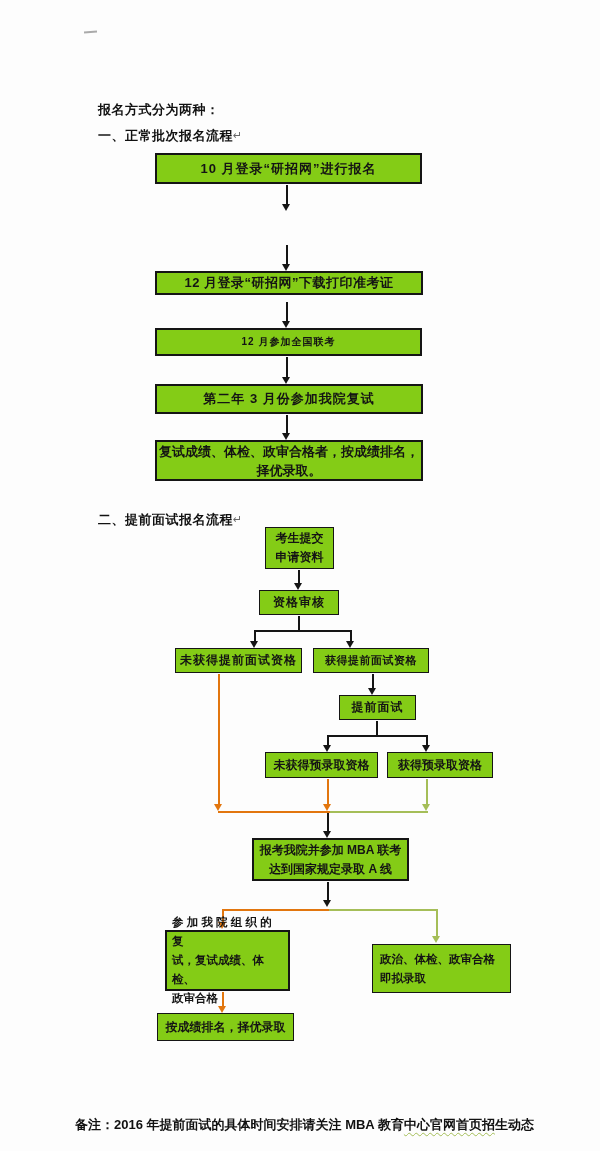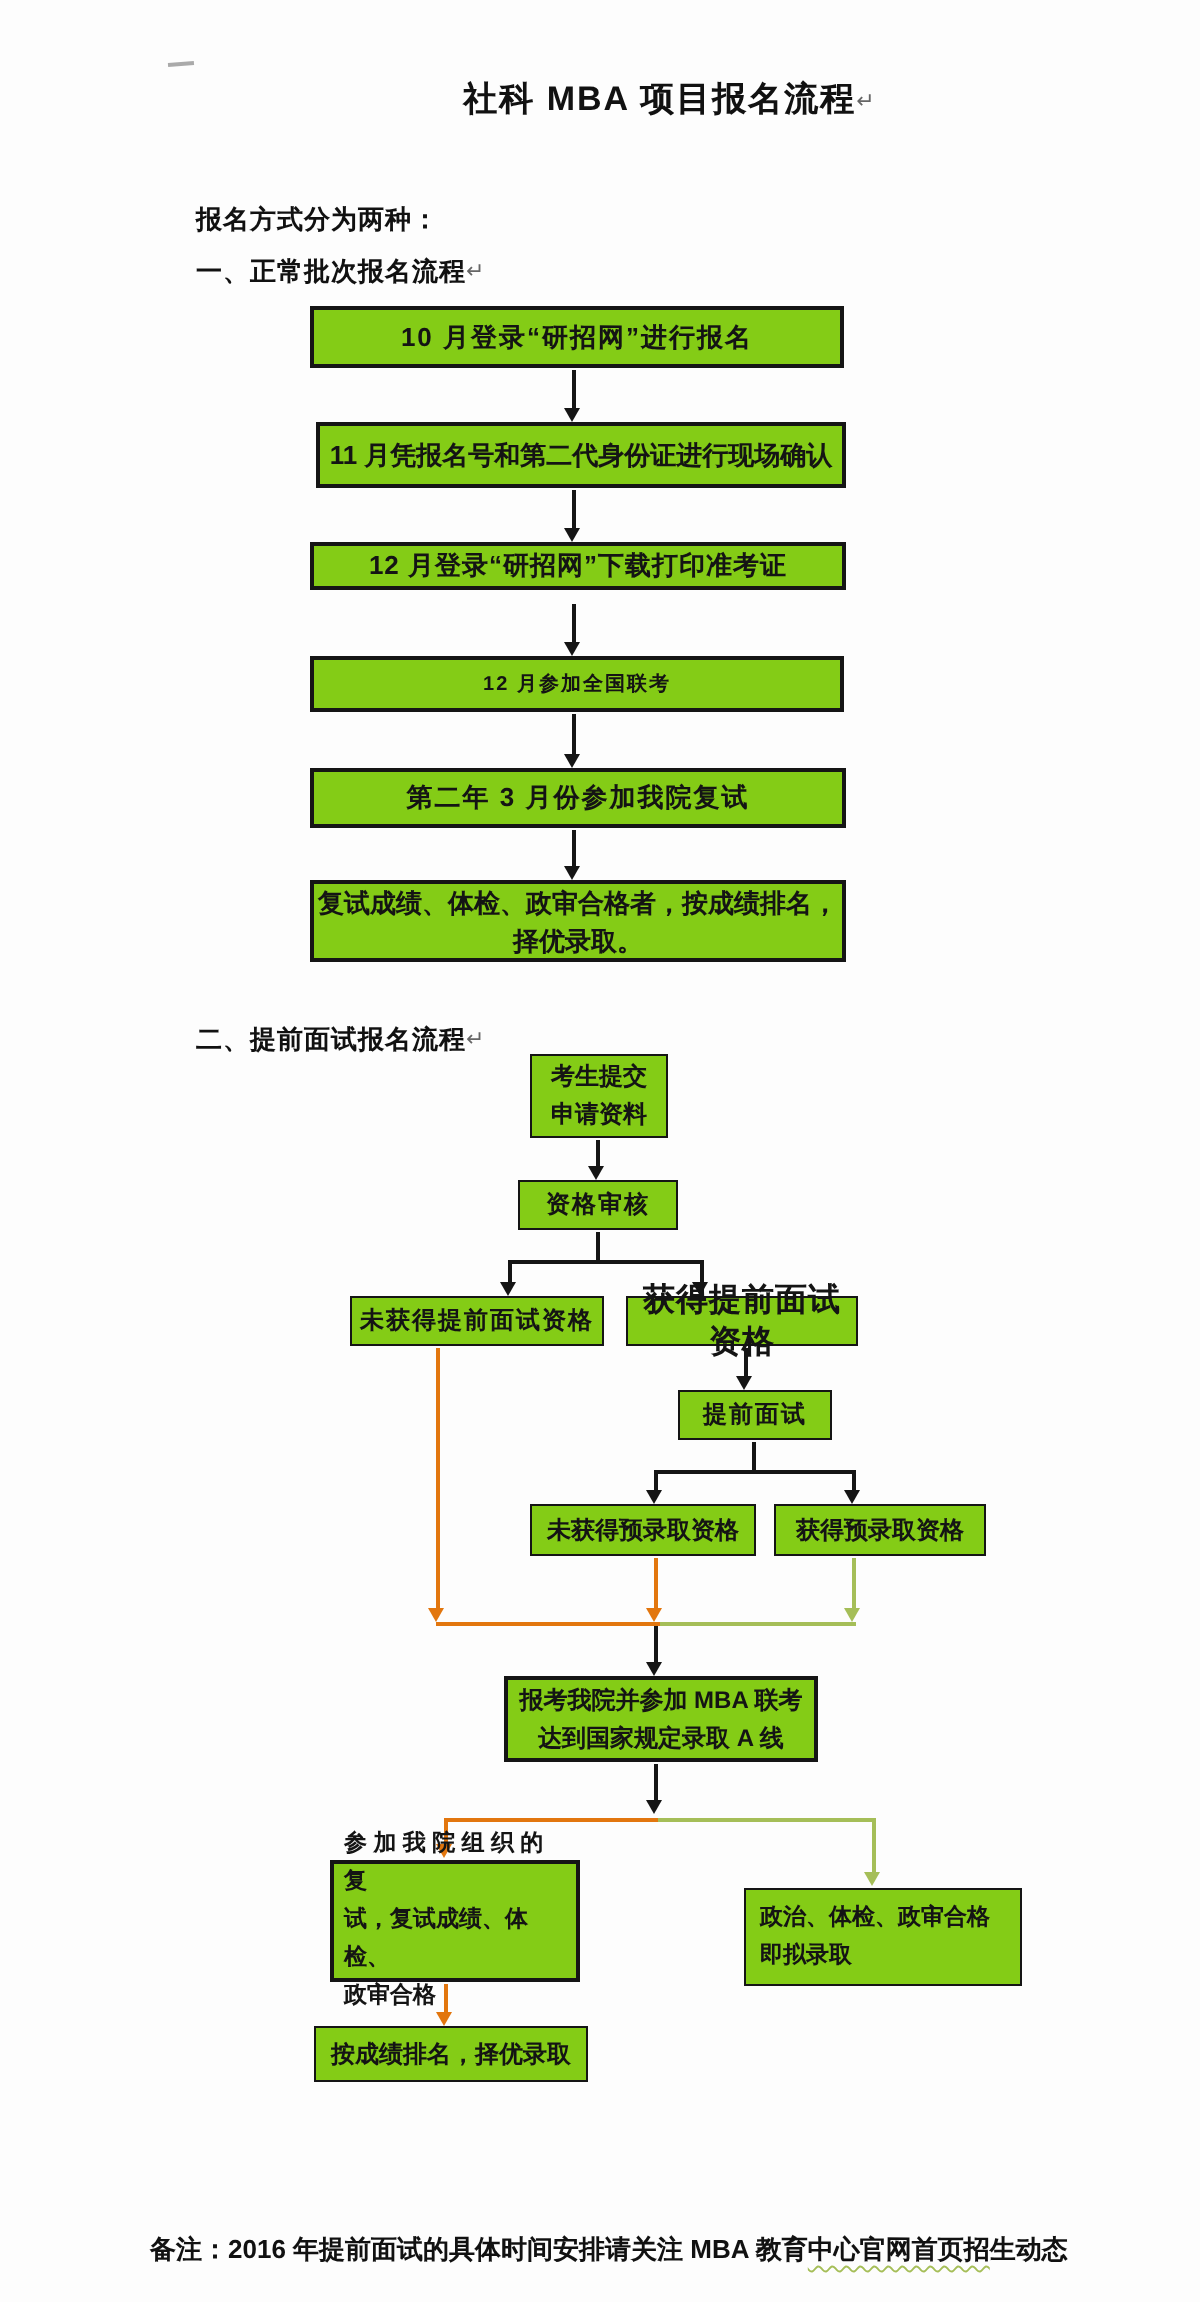--- a/index.html
+++ b/index.html
@@ -25,30 +25,28 @@
         text-decoration-color:var(--green);text-decoration-thickness:1px;text-underline-offset:3px;}
   .artifact{position:absolute;background:#aaa;}
 </style>
 </head>
 <body>
 
 <div id="page">
 
   <div class="artifact" style="left:84px;top:31px;width:13px;height:2px;transform:rotate(-4deg);"></div>
 
-  <div class="txt" style="left:95px;top:38px;width:480px;text-align:center;font-size:17px;letter-spacing:1px;"><span>社科 MBA 项目报名流程</span><span class="pilcrow">↵</span></div>
 
   <div class="txt" style="left:98px;top:101px;font-size:13px;letter-spacing:0.5px;">报名方式分为两种：</div>
   <div class="txt" style="left:98px;top:127px;font-size:13px;letter-spacing:0.5px;"><span>一、正常批次报名流程</span><span class="pilcrow">↵</span></div>
 
   <div class="box" style="left:155px;top:153px;width:267px;height:31px;font-size:13px;letter-spacing:1px;">10 月登录“研招网”进行报名</div>
   <div class="vline" style="left:286px;top:185px;height:19px;"></div>
   <div class="head" style="left:282px;top:204px;"></div>
 
-  <div class="box" style="left:158px;top:211px;width:265px;height:33px;font-size:13px;">11 月凭报名号和第二代身份证进行现场确认</div>
   <div class="vline" style="left:286px;top:245px;height:19px;"></div>
   <div class="head" style="left:282px;top:264px;"></div>
 
   <div class="box" style="left:155px;top:271px;width:268px;height:24px;font-size:13px;letter-spacing:0.5px;">12 月登录“研招网”下载打印准考证</div>
   <div class="vline" style="left:286px;top:302px;height:20px;"></div>
   <div class="head" style="left:282px;top:321px;"></div>
 
   <div class="box" style="left:155px;top:328px;width:267px;height:28px;font-size:10px;letter-spacing:1px;">12 月参加全国联考</div>
   <div class="vline" style="left:286px;top:357px;height:20px;"></div>
   <div class="head" style="left:282px;top:377px;"></div>
@@ -70,21 +68,21 @@
   <div class="box thin" style="left:259px;top:590px;width:80px;height:25px;font-size:12px;letter-spacing:1px;">资格审核</div>
 
   <div class="vline" style="left:298px;top:616px;height:15px;"></div>
   <div class="hline" style="left:254px;top:630px;width:98px;"></div>
   <div class="vline" style="left:254px;top:630px;height:12px;"></div>
   <div class="head" style="left:250px;top:641px;"></div>
   <div class="vline" style="left:350px;top:630px;height:12px;"></div>
   <div class="head" style="left:346px;top:641px;"></div>
 
   <div class="box thin" style="left:175px;top:648px;width:127px;height:25px;font-size:12px;letter-spacing:1px;">未获得提前面试资格</div>
-  <div class="box thin" style="left:313px;top:648px;width:116px;height:25px;font-size:16px;letter-spacing:0.5px;">获得提前面试资格</div>
+  <div class="box thin" style="left:313px;top:648px;width:116px;height:25px;font-size:11px;letter-spacing:0.5px;">获得提前面试资格</div>
 
   <div class="vline" style="left:372px;top:674px;height:15px;"></div>
   <div class="head" style="left:368px;top:688px;"></div>
   <div class="box thin" style="left:339px;top:695px;width:77px;height:25px;font-size:12px;letter-spacing:1px;">提前面试</div>
 
   <div class="vline" style="left:376px;top:721px;height:14px;"></div>
   <div class="hline" style="left:327px;top:735px;width:101px;"></div>
   <div class="vline" style="left:327px;top:735px;height:11px;"></div>
   <div class="head" style="left:323px;top:745px;"></div>
   <div class="vline" style="left:426px;top:735px;height:11px;"></div>

